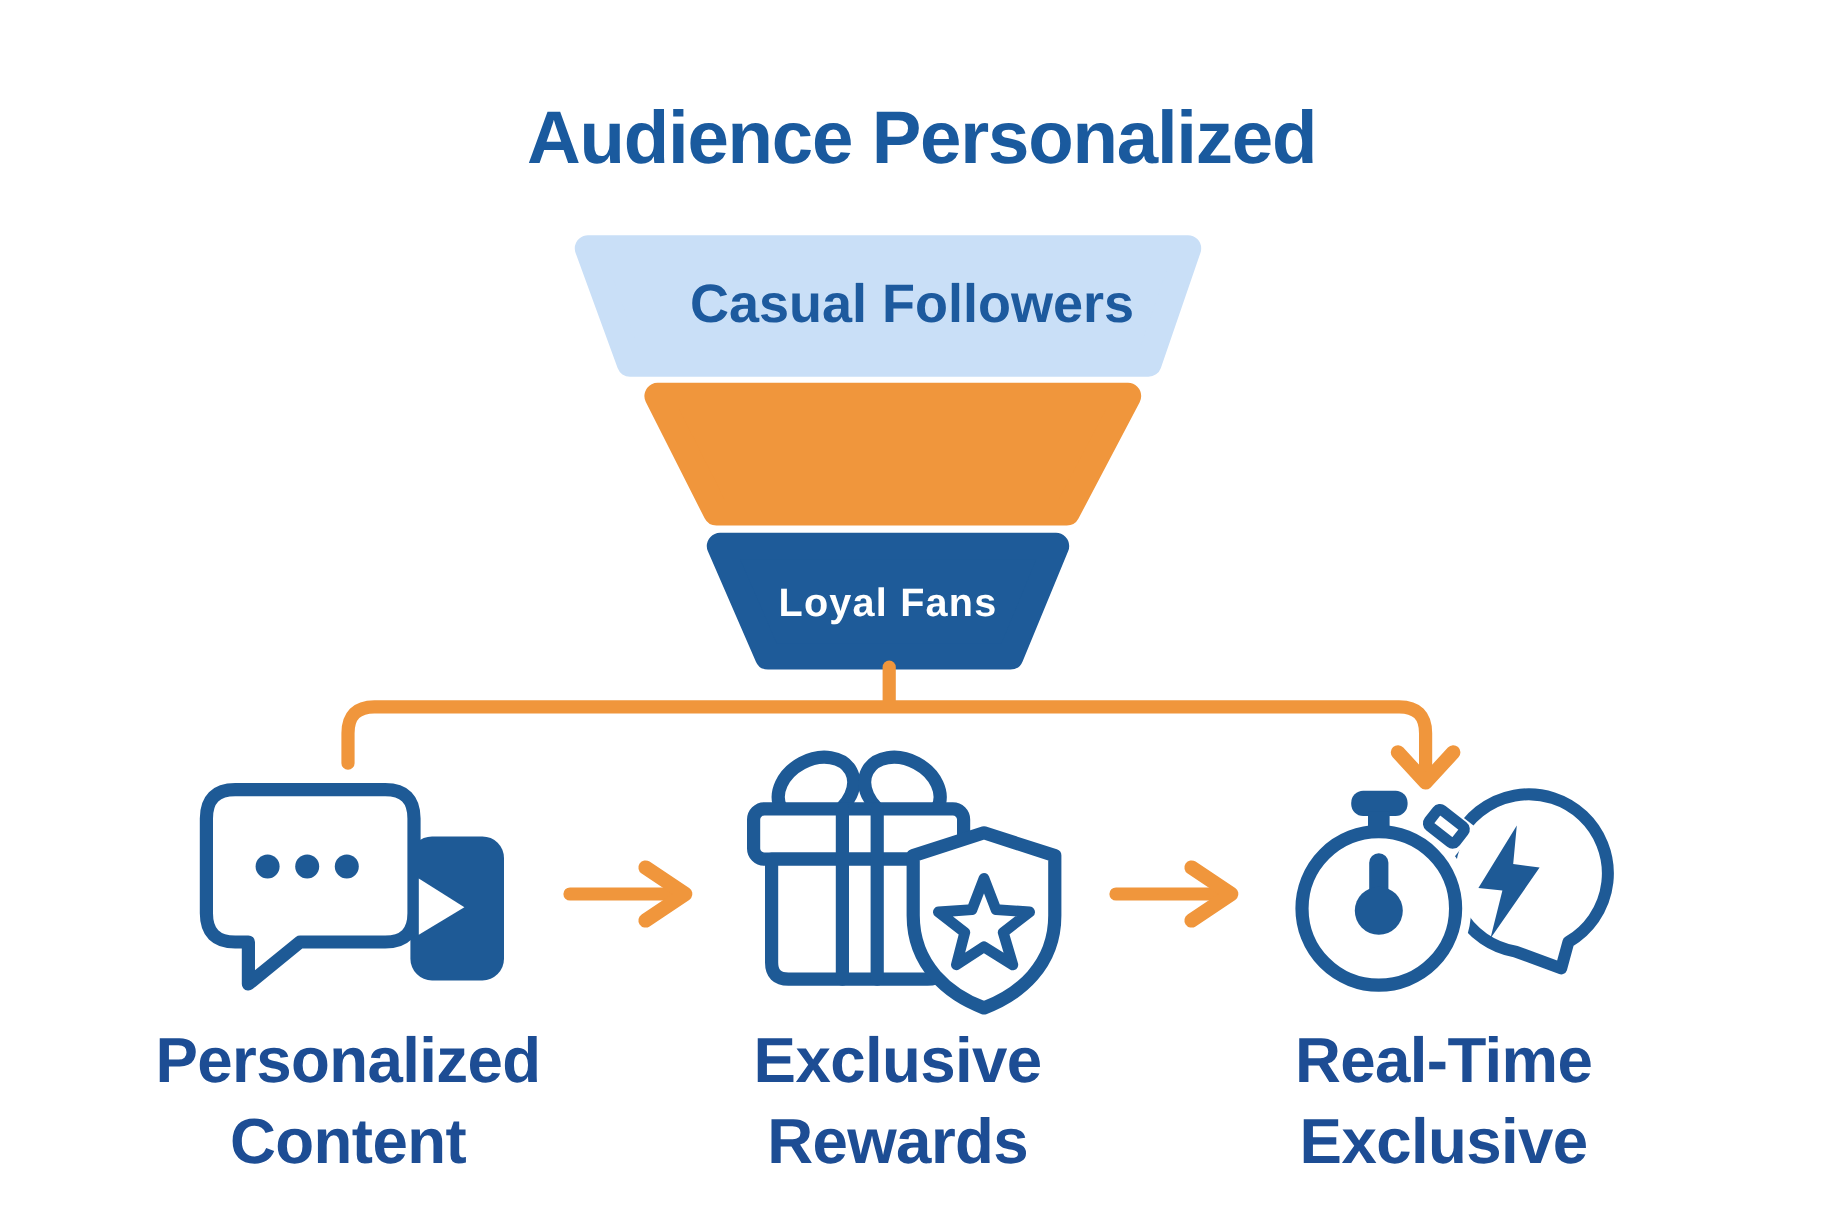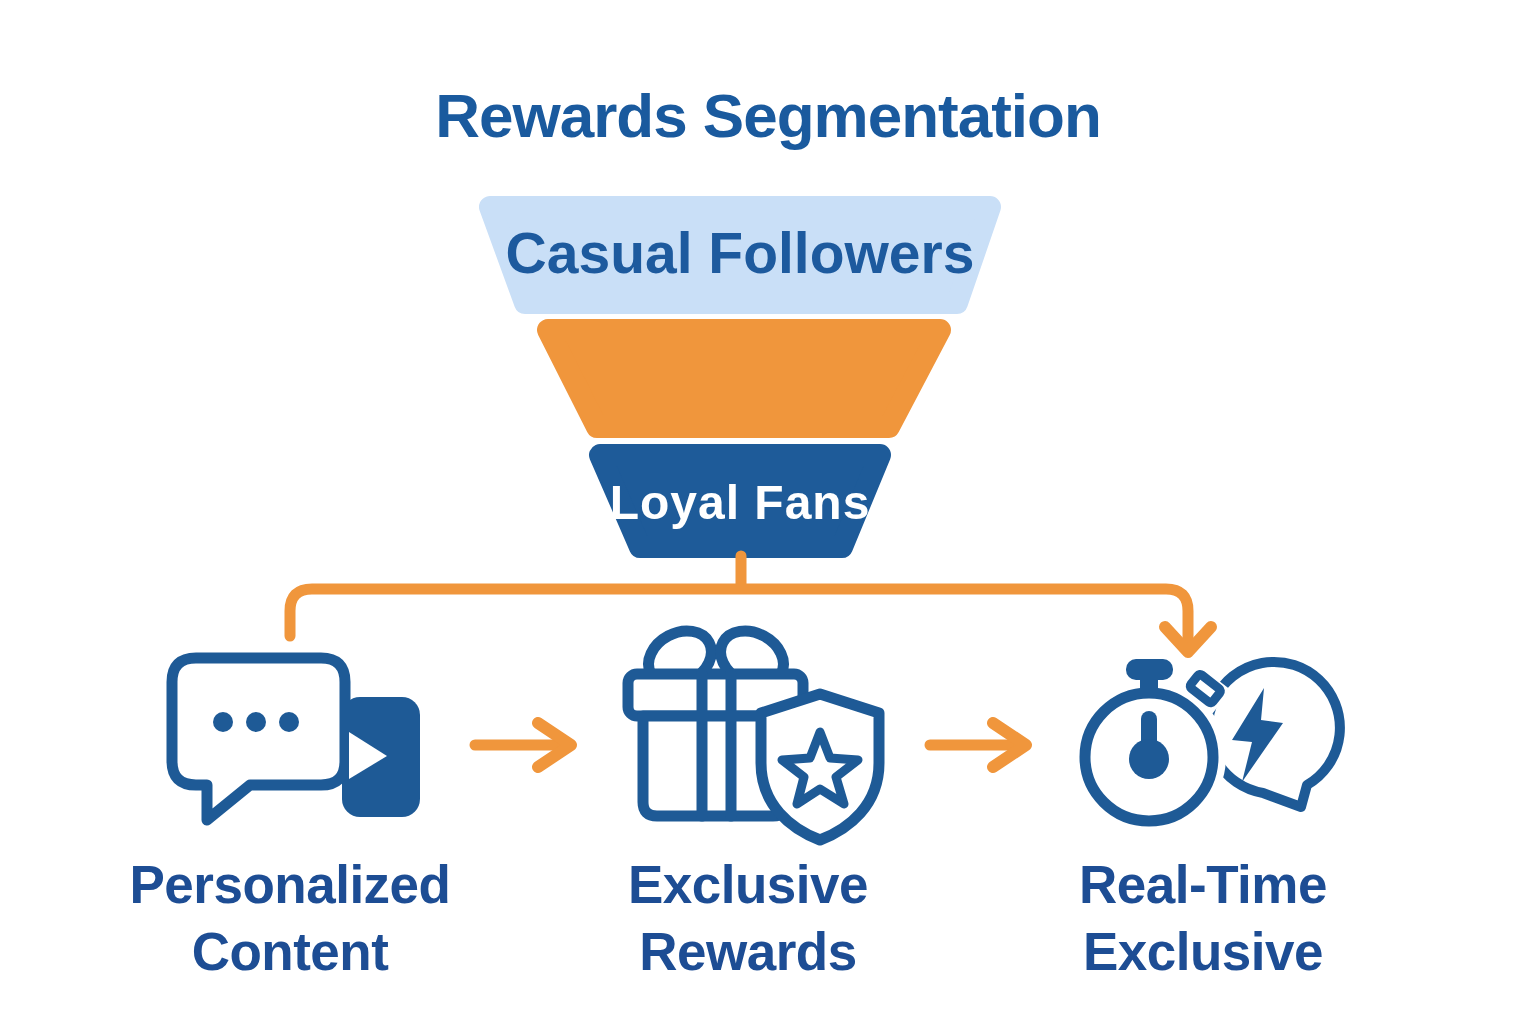--- a/index.html
+++ b/index.html
@@ -27,39 +27,39 @@
   .iOut2{fill:#ffffff;stroke:var(--icon);stroke-width:9;stroke-linecap:round;stroke-linejoin:round;}
   .iLine{fill:none;stroke:var(--icon);stroke-width:11;stroke-linecap:round;}
   .iFill{fill:var(--icon);}
   .wFill{fill:#ffffff;}
   .halo{fill:#ffffff;stroke:#ffffff;stroke-width:26;}
   
   .seg-label{
     position:absolute;display:flex;align-items:center;justify-content:center;
     text-align:center;pointer-events:none;
   }
-  .seg-label.casual{left:480px;top:198px;width:520px;height:110px;
-    font-size:57px;color:var(--funnel-top-text);}
+  .seg-label.casual{left:500px;top:198px;width:520px;height:110px;
+    font-size:45px;color:var(--funnel-top-text);}
   .seg-label.loyal{left:590px;top:446px;width:300px;height:112px;
-    font-size:48px;color:var(--funnel-bottom-text);letter-spacing:1px;}
+    font-size:33px;color:var(--funnel-bottom-text);letter-spacing:1px;}
   .item-label{
     position:absolute;top:851px;text-align:center;
     font-size:53px;line-height:1.27;letter-spacing:-0.5px;
     color:var(--label-text);
   }
   .item-label.l1{left:100px;width:380px;}
   .item-label.l2{left:583px;width:330px;}
   .item-label.l3{left:1003px;width:400px;}
 </style>
 </head>
 <body>
 
 <div class="stage">
 
-  <h1 class="page-title">Rewards Segmentation</h1>
+  <h1 class="page-title">Audience Personalized</h1>
 
   <svg class="canvas" width="1536" height="1024" viewBox="0 0 1536 1024">
 
     <g>
       <path class="f1" d="M 490,207 L 990,207 L 957,303 L 525,303 Z"></path>
       <path class="f2" d="M 548,330 L 940,330 L 889,427 L 597,427 Z"></path>
       <path class="f3" d="M 600,455 L 880,455 L 842,547 L 640,547 Z"></path>
     </g>
 
     <g>

